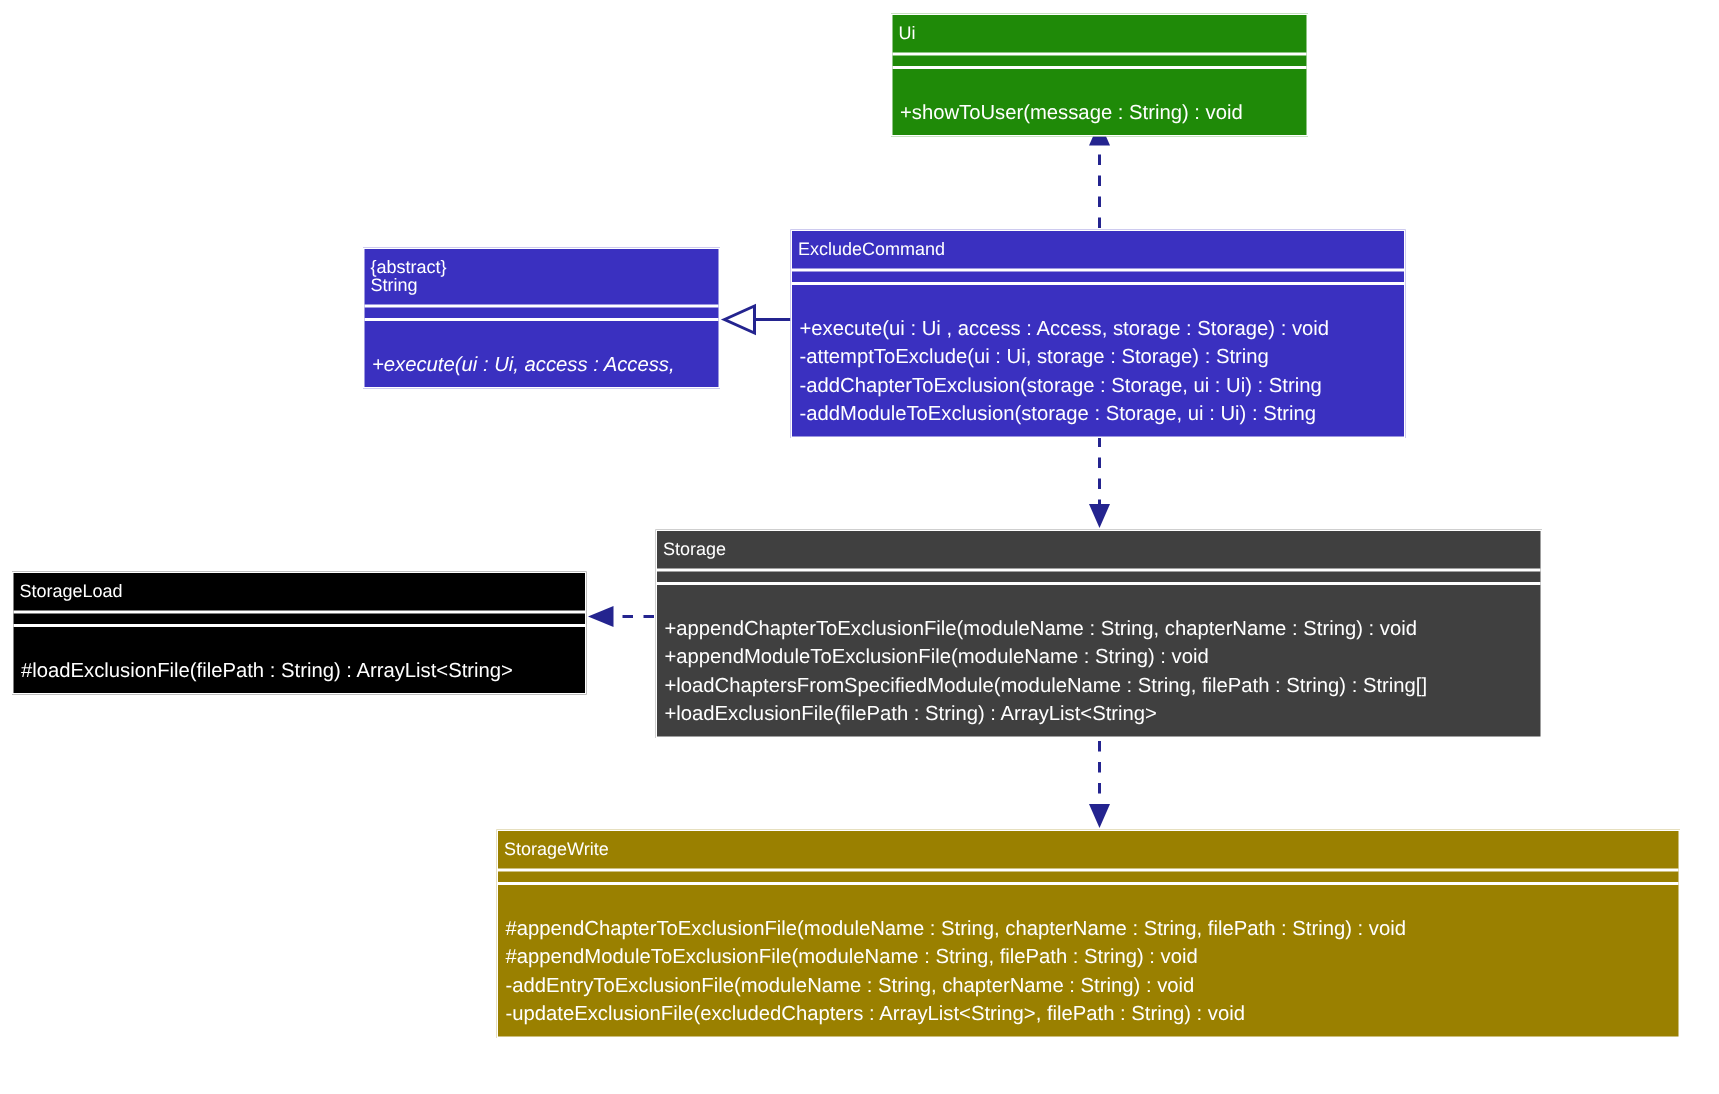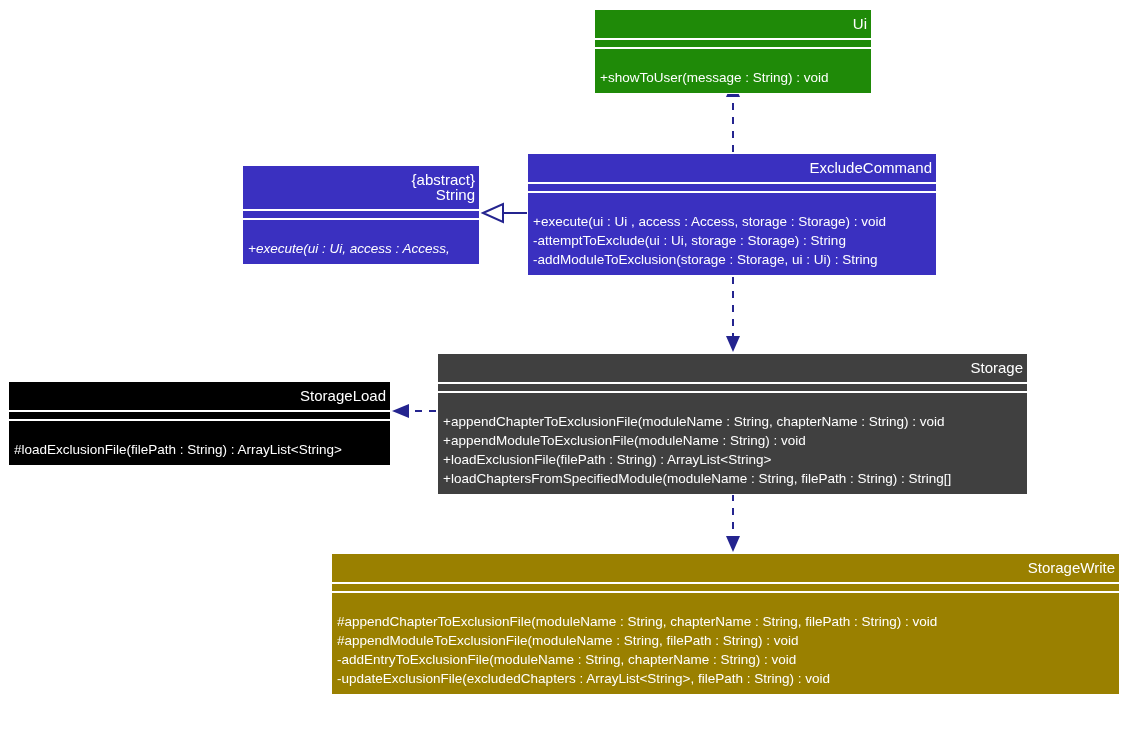--- a/index.html
+++ b/index.html
@@ -23,23 +23,23 @@
   }
   
   .uml-class {
     position: absolute;
     box-sizing: border-box;
     border: 1px solid #ffffff;
     color: #ffffff;
     line-height: 1.0;
   }
   .uml-class .title-band {
-    text-align: right;
+    text-align: left;
     padding: 6px 4px 7px 4px;
-    font-size: 15px;
+    font-size: 12px;
     white-space: pre-line;
   }
   .uml-class .sep {
     height: 2px;
     background: #ffffff;
     margin: 0;
   }
   .uml-class .attr-band {
     height: 7px;
   }
@@ -135,34 +135,35 @@
   </div>
 
   <div class="uml-class c-blue" id="cls-exclude" style="background: rgb(58, 48, 192);">
     <div class="title-band">ExcludeCommand</div>
     <div class="sep"></div>
     <div class="attr-band"></div>
     <div class="sep"></div>
     <div class="ops-band">
       <div class="op one-line">+execute(ui : Ui , access : Access, storage : Storage) : void</div>
       <div class="op one-line">-attemptToExclude(ui : Ui, storage : Storage) : String</div>
+      <div class="op one-line">-addChapterToExclusion(storage : Storage, ui : Ui) : String</div>
       <div class="op one-line">-addModuleToExclusion(storage : Storage, ui : Ui) : String</div>
     </div>
   </div>
 
   <div class="uml-class c-olive" id="cls-storage" style="background: #404040;">
     <div class="title-band">Storage</div>
     <div class="sep"></div>
     <div class="attr-band"></div>
     <div class="sep"></div>
     <div class="ops-band">
       <div class="op one-line">+appendChapterToExclusionFile(moduleName : String, chapterName : String) : void</div>
       <div class="op one-line">+appendModuleToExclusionFile(moduleName : String) : void</div>
+      <div class="op one-line">+loadChaptersFromSpecifiedModule(moduleName : String, filePath : String) : String[]</div>
       <div class="op one-line">+loadExclusionFile(filePath : String) : ArrayList&lt;String&gt;</div>
-      <div class="op one-line">+loadChaptersFromSpecifiedModule(moduleName : String, filePath : String) : String[]</div>
     </div>
   </div>
 
   <div class="uml-class c-olive" id="cls-storageload" style="background: #000000;">
     <div class="title-band">StorageLoad</div>
     <div class="sep"></div>
     <div class="attr-band"></div>
     <div class="sep"></div>
     <div class="ops-band">
       <div class="op one-line">#loadExclusionFile(filePath : String) : ArrayList&lt;String&gt;</div>

